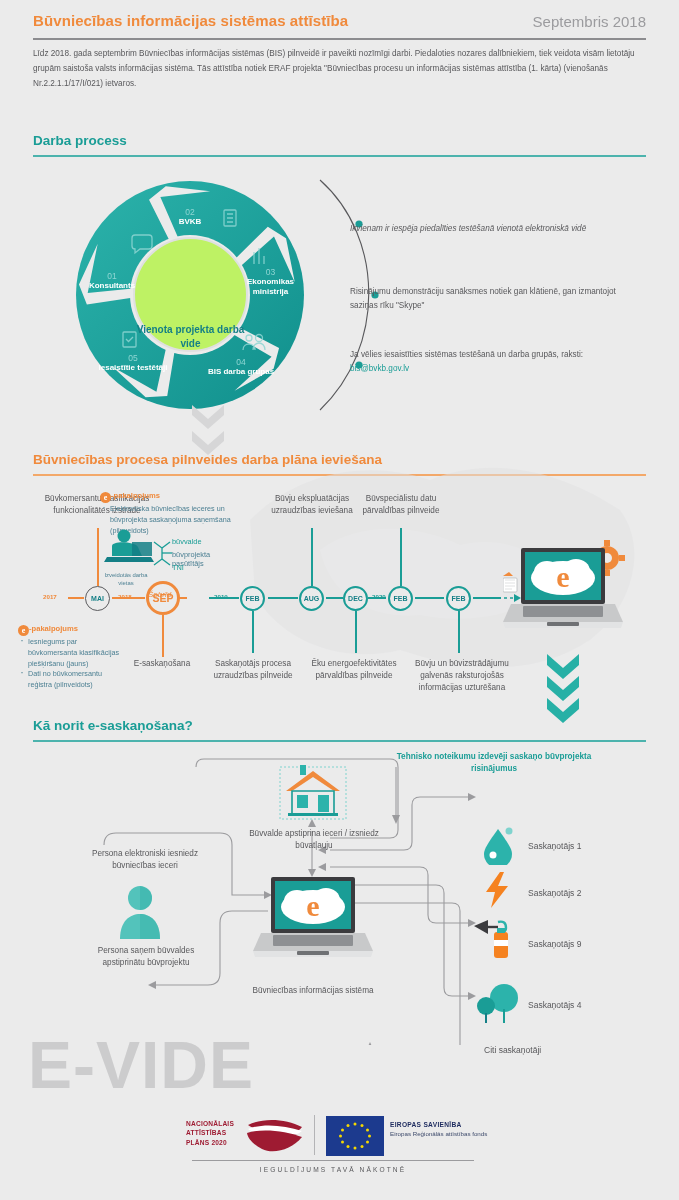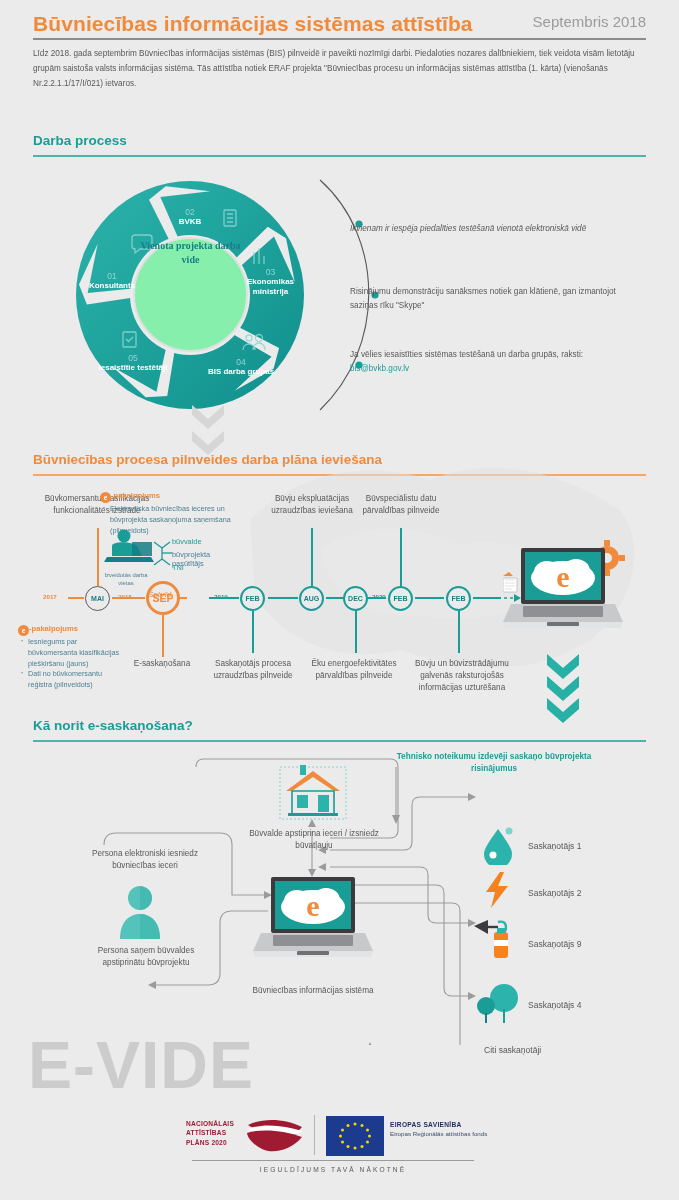--- a/index.html
+++ b/index.html
@@ -8,43 +8,43 @@
     background: #ebebeb;
     font-family: "Liberation Sans", sans-serif;
     position: relative;
     overflow: hidden;
     color: #58585b;
   }
   .page { position:relative; width:679px; height:1200px; }
 
   
   .header { position:absolute; left:33px; top:12px; width:613px; }
-  .header-title { font-size:21px; font-weight:bold; color:#f08a3c; letter-spacing:0.1px; }
+  .header-title { font-size:15px; font-weight:bold; color:#f08a3c; letter-spacing:0.1px; }
   .header-date { position:absolute; right:0; top:1px; font-size:15px; color:#9b9b9e; }
   .header-rule { position:absolute; left:33px; top:38px; width:613px; height:2px; background:#8c8c8f; }
   .intro { position:absolute; left:33px; top:46px; width:610px; font-size:8.2px; line-height:1.85; color:#58585b; }
 
   
   .sec-h { position:absolute; font-size:13.5px; font-weight:bold; }
   .sec-rule { position:absolute; height:1.5px; }
   .teal { color:#1a9d96; }
   .orange { color:#f08a3c; }
 
   
   .mapwm { position:absolute; left:230px; top:400px; width:430px; height:330px; opacity:.5; }
 
   
   .evide { position:absolute; left:28px; top:1027px; font-size:66px; font-weight:bold;
            color:#cccccd; letter-spacing:1px; }
 
   
   .wheel { position:absolute; left:73px; top:180px; width:235px; height:230px; }
   .wheel-center { position:absolute; left:60px; top:57px; width:115px; height:115px;
-     background:#86efac; border-radius:50%; border:2.5px solid #dfe0e0;
-     display:flex; align-items:flex-start; justify-content:center; text-align:center;font-family:Liberation Serif, serif; }
+     background:#bef264; border-radius:50%; border:2.5px solid #dfe0e0;
+     display:flex; align-items:flex-end; justify-content:center; text-align:center; }
   .wheel-center span { font-size:10px; font-weight:bold; color:#147f86; line-height:1.35; }
   .wlabel { position:absolute; text-align:center; color:#fff; }
   .wnum { font-size:8.5px; color:#8fd6d3; font-weight:normal; line-height:1.1;}
   .wtxt { font-size:8px; font-weight:bold; line-height:1.2; }
 
   
   .bullets { position:absolute; left:350px; top:215px; width:300px; }
   .bullet { position:absolute; font-size:8.2px; line-height:1.65; color:#58585b; width:290px; }
   .mail { color:#1a9d96; }
 

